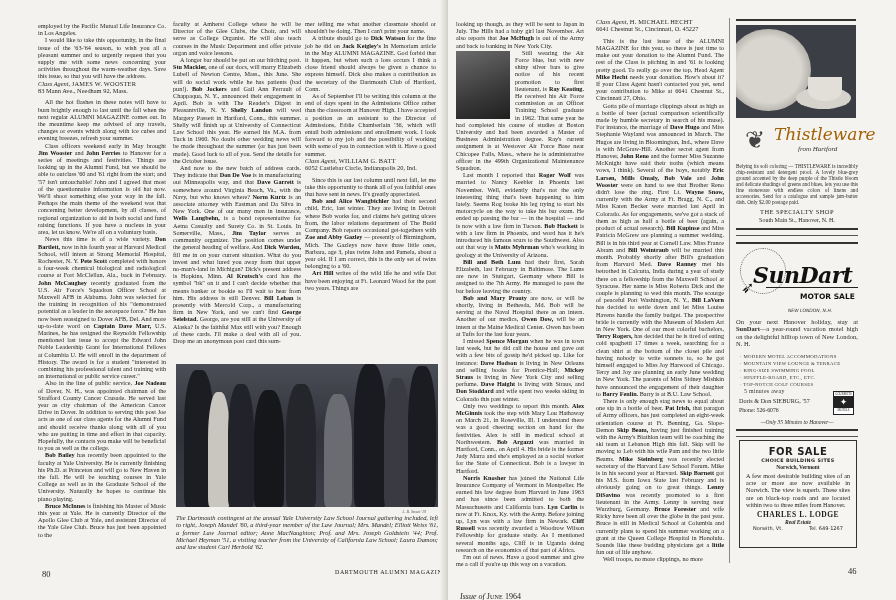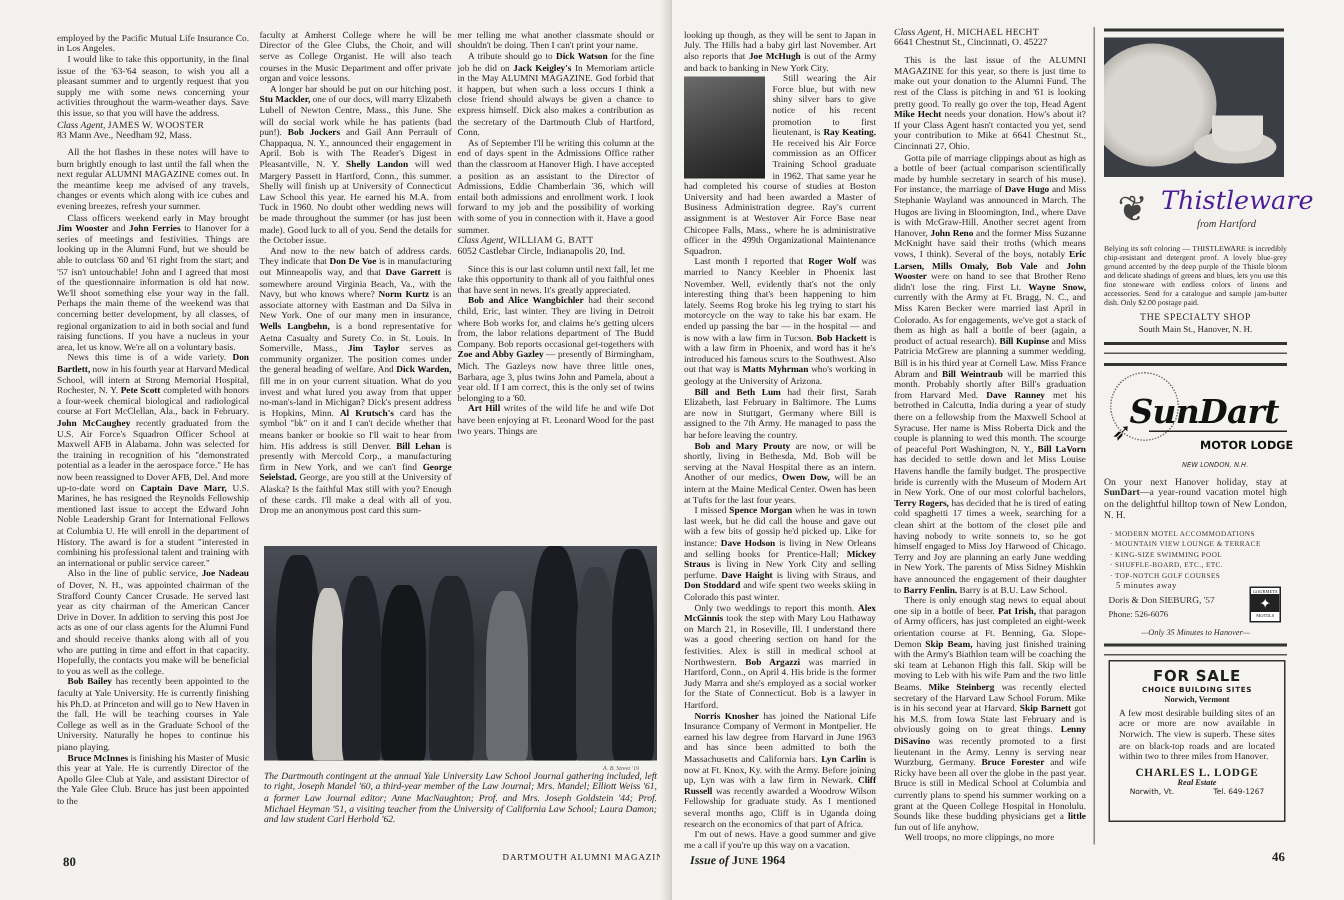--- a/index.html
+++ b/index.html
@@ -19,21 +19,21 @@
   .class-year { font-size: 27px; line-height: 24px; font-weight: bold; letter-spacing: -1px; margin-right: 4px; color: #111; }
   .class-sec { font-size: 6.4px; line-height: 7.4px; padding-top: 2px; }
   .class-sec i { font-style: italic; }
   .agent { font-size: 6.4px; line-height: 7.4px; margin-bottom: 4px; }
   .agent i { font-style: italic; }
   .photo { position: absolute; background: #3a3d44; overflow: hidden; }
   .photo-grp { background: linear-gradient(180deg, #4a4d55 0%, #2f3239 50%, #3b3e46 100%); }
   .figure { position: absolute; border-radius: 40% 40% 8% 8%; }
   .caption { position: absolute; font-size: 6.4px; line-height: 7.3px; font-style: italic; color: #262626; }
   .credit { position: absolute; font-size: 4px; color: #555; font-style: italic; }
-  .folio { position: absolute; font-size: 8.5px; color: #222; font-weight: bold; }
+  .folio { position: absolute; font-size: 8.5px; color: #222; }
   .running { position: absolute; font-size: 6px; letter-spacing: 0.6px; color: #222; }
   .portrait { position: absolute; background: linear-gradient(160deg, #6b6b6b 0%, #3a3a3a 60%, #1f1f1f 100%); }
   .ad-rule { position: absolute; height: 2px; background: #333; }
   .ad-rule.thin { height: 1px; background: #555; }
   .ad-text { position: absolute; font-size: 5.8px; line-height: 6.6px; color: #2a2a2a; text-align: justify; }
   .center { text-align: center; }
   .vline { position: absolute; width: 1px; background: #8a8884; }
 </style>
 </head>
 <body>
@@ -146,21 +146,21 @@
       </p>
       <p>
         <span>Only two weddings to report this month.</span> <b>Alex McGinnis</b> <span>took the step with Mary Lou Hathaway on March 21, in Roseville, Ill. I understand there was a good cheering section on hand for the festivities. Alex is still in medical school at Northwestern.</span> <b>Bob Argazzi</b> <span>was married in Hartford, Conn., on April 4. His bride is the former Judy Marra and she's employed as a social worker for the State of Connecticut. Bob is a lawyer in Hartford.</span>
       </p>
       <p>
         <b>Norris Knosher</b> <span>has joined the National Life Insurance Company of Vermont in Montpelier. He earned his law degree from Harvard in June 1963 and has since been admitted to both the Massachusetts and California bars.</span> <b>Lyn Carlin</b> <span>is now at Ft. Knox, Ky. with the Army. Before joining up, Lyn was with a law firm in Newark.</span> <b>Cliff Russell</b> <span>was recently awarded a Woodrow Wilson Fellowship for graduate study. As I mentioned several months ago, Cliff is in Uganda doing research on the economics of that part of Africa.</span>
       </p>
       <p>I'm out of news. Have a good summer and give me a call if you're up this way on a vacation.</p>
     </div>
 
-    <div class="folio" style="left:12px; top:569px; font-size:8px;">
+    <div class="folio" style="left:12px; top:592px; font-size:8px;">
       <i>Issue of</i> <span class="sc">June</span> <span>1964</span>
     </div>
 
     <div class="col" style="left:148px; top:18px; width:128px;">
       <div class="agent">
         <i>Class Agent,</i>
         <span class="sc">H. MICHAEL HECHT</span><br>
         <span>6641 Chestnut St., Cincinnati, O. 45227</span>
       </div>
       <p>
@@ -177,34 +177,34 @@
 
     <div class="vline" style="left:281px; top:18px; height:545px;"></div>
 
     <div class="ad-rule" style="left:288px; top:19px; width:120px;"></div>
     <div class="photo" style="left:288px; top:25px; width:120px; height:93px; background:#3c3e46;">
       <div style="position:absolute; left:-10px; top:4px; width:85px; height:82px; border-radius:50%; background:radial-gradient(circle, #d9d6d0 55%, #b9b6b0 70%, #8d8a85 100%);"></div>
       <div style="position:absolute; left:60px; top:62px; width:55px; height:22px; border-radius:50%; background:#d6d3cd;"></div>
       <div style="position:absolute; left:72px; top:52px; width:34px; height:24px; border-radius:0 0 45% 45%; background:#e2dfd9;"></div>
     </div>
     <div style="position:absolute; left:292px; top:124px; width:30px; height:32px; font-size:24px; line-height:32px; color:#444; text-align:center;">❦</div>
-    <div style="position:absolute; left:326px; top:124px; width:86px; font-size:17px; font-style:italic; font-family:'DejaVu Serif', serif; color:#4c1d95;">Thistleware</div>
+    <div style="position:absolute; left:326px; top:124px; width:86px; font-size:17px; font-style:italic; font-family:'DejaVu Serif', serif; color:#a16207;">Thistleware</div>
     <div style="position:absolute; left:350px; top:145px; width:60px; font-size:7px; font-style:italic; color:#333;">from Hartford</div>
     <div class="ad-text" style="left:288px; top:163px; width:122px; font-size:5.2px; line-height:6px;">Belying its soft coloring — THISTLEWARE is incredibly chip-resistant and detergent proof. A lovely blue-grey ground accented by the deep purple of the Thistle bloom and delicate shadings of greens and blues, lets you use this fine stoneware with endless colors of linens and accessories. Send for a catalogue and sample jam-butter dish. Only $2.00 postage paid.</div>
     <div class="ad-text center" style="left:288px; top:209px; width:122px; font-size:6.5px; letter-spacing:0.4px;">THE SPECIALTY SHOP</div>
     <div class="ad-text center" style="left:288px; top:217px; width:122px; font-size:6px;">South Main St., Hanover, N. H.</div>
     <div class="ad-rule" style="left:288px; top:228px; width:122px;"></div>
     <div class="ad-rule thin" style="left:288px; top:235px; width:122px;"></div>
     <div class="ad-rule" style="left:288px; top:242px; width:122px;"></div>
 
     <div style="position:absolute; left:292px; top:248px; width:46px; height:46px; border-radius:50%; border:1px dotted #666;"></div>
     <div style="position:absolute; left:305px; top:262px; font-size:22px; font-weight:bold; font-style:italic; color:#111; font-family:'DejaVu Serif', serif; letter-spacing:-0.5px;">SunDart</div>
     <div style="position:absolute; left:293px; top:278px; font-size:16px; color:#111;">➶</div>
     <div style="position:absolute; left:318px; top:287px; width:92px; height:1px; background:#222;"></div>
-    <div style="position:absolute; left:352px; top:292px; font-size:7.5px; font-weight:bold; font-family:'DejaVu Sans', sans-serif; color:#111;">MOTOR LODGE</div>
+    <div style="position:absolute; left:352px; top:292px; font-size:7.5px; font-weight:bold; font-family:'DejaVu Sans', sans-serif; color:#111;">MOTOR SALE</div>
     <div style="position:absolute; left:340px; top:308px; font-size:4.5px; font-style:italic; font-family:'DejaVu Sans', sans-serif; color:#333;">NEW LONDON, N.H.</div>
     <div class="ad-text" style="left:288px; top:318px; width:122px; font-size:6.5px; line-height:7.4px;">
       <span>On your next Hanover holiday, stay at</span> <b>SunDart</b><span>—a year-round vacation motel high on the delightful hilltop town of New London, N. H.</span>
     </div>
     <ul style="position:absolute; left:292px; top:353px; width:118px; list-style:none; font-size:4.8px; line-height:7px; letter-spacing:0.3px; color:#333;">
       <li>· <span>MODERN MOTEL ACCOMMODATIONS</span></li>
       <li>· <span>MOUNTAIN VIEW LOUNGE &amp; TERRACE</span></li>
       <li>· <span>KING-SIZE SWIMMING POOL</span></li>
       <li>· <span>SHUFFLE-BOARD, ETC., ETC.</span></li>
       <li>· <span>TOP-NOTCH GOLF COURSES</span></li>

